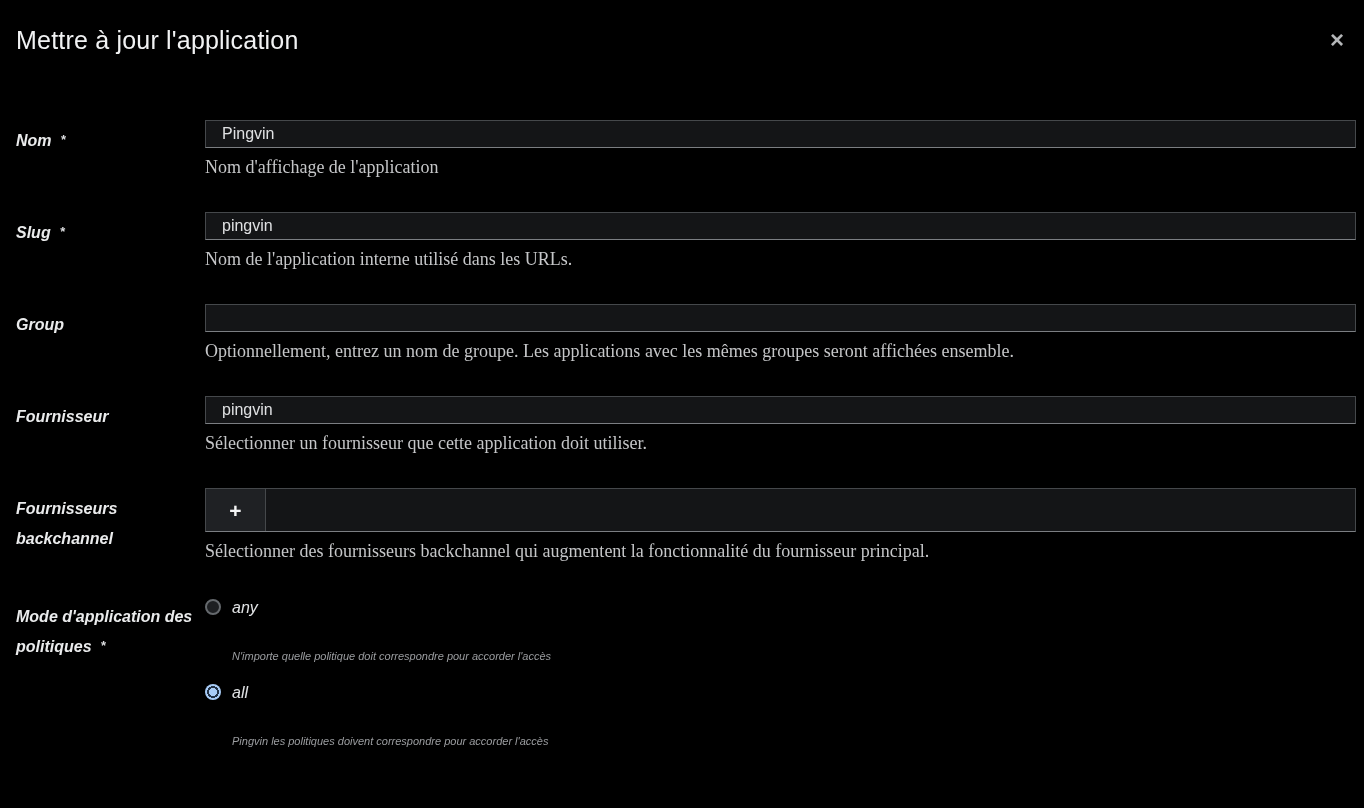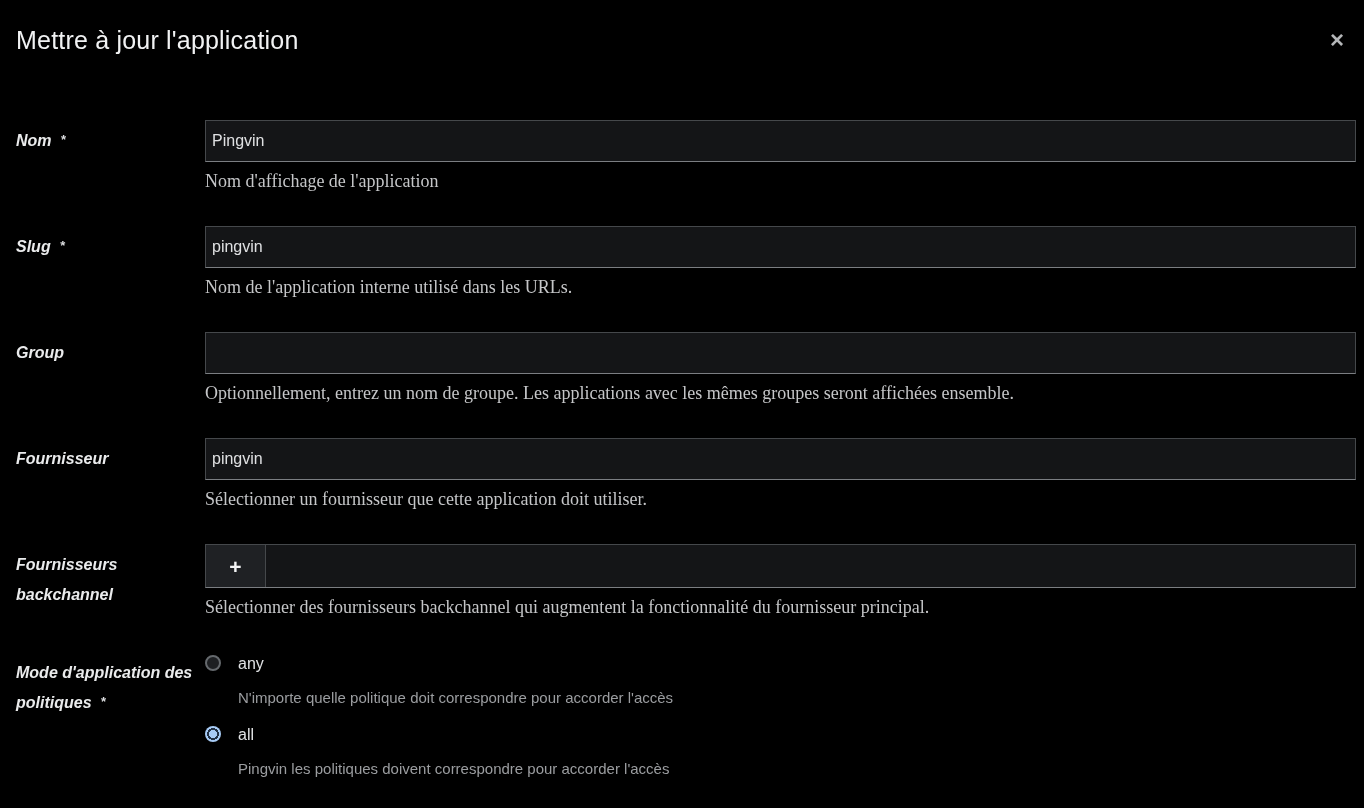--- a/index.html
+++ b/index.html
@@ -54,27 +54,27 @@
   }
   .req {
     margin-left: 9px;
     font-size: 13px;
     color: #dddee0;
     position: relative;
     top: -2px;
   }
   .text-input {
     width: 100%;
-    height: 42px;
+    height: 28px;
     background: #141517;
     border: 1px solid #45484b;
     border-bottom-color: #7b7e82;
     color: #dfe0e2;
     font-size: 16px;
-    padding: 0 6px;
+    padding: 0 16px;
     font-family: inherit;
     outline: none;
   }
   .help {
     margin-top: 7px;
     font-size: 18px;
     line-height: 24px;
     color: #c5c6c8;
     font-family: Liberation Serif, serif;
   }
@@ -96,44 +96,45 @@
     font-weight: 700;
     cursor: pointer;
     font-family: inherit;
     line-height: 1;
   }
   .chip-area { flex: 1; }
   
   .radio-item {
     display: grid;
     grid-template-columns: 16px 1fr;
-    column-gap: 17px;
+    column-gap: 11px;
     margin-bottom: 13px;
+    font-style: italic;
   }
   .radio {
     width: 16px; height: 16px;
     border-radius: 50%;
     border: 2px solid #65696d;
     background: #1d1f22;
     margin-top: 3px;
     cursor: pointer;
   }
   .radio.checked {
     border: none;
     background: radial-gradient(circle, #a7cbf5 0 4px, #223246 4px 6px, #a7cbf5 6px 8px);
   }
   .radio-label {
     font-size: 16px;
     line-height: 24px;
     color: #e0e2e4;
     cursor: pointer;
   }
   .radio-help {
-    margin-top: 10px;
-    font-size: 15px;
+    margin-top: 24px;
+    font-size: 11px;
     line-height: 24px;
     color: #9b9da0;
   }
 </style>
 </head>
 <body>
 
 <div class="screen">
 
   <div class="dialog-header">

